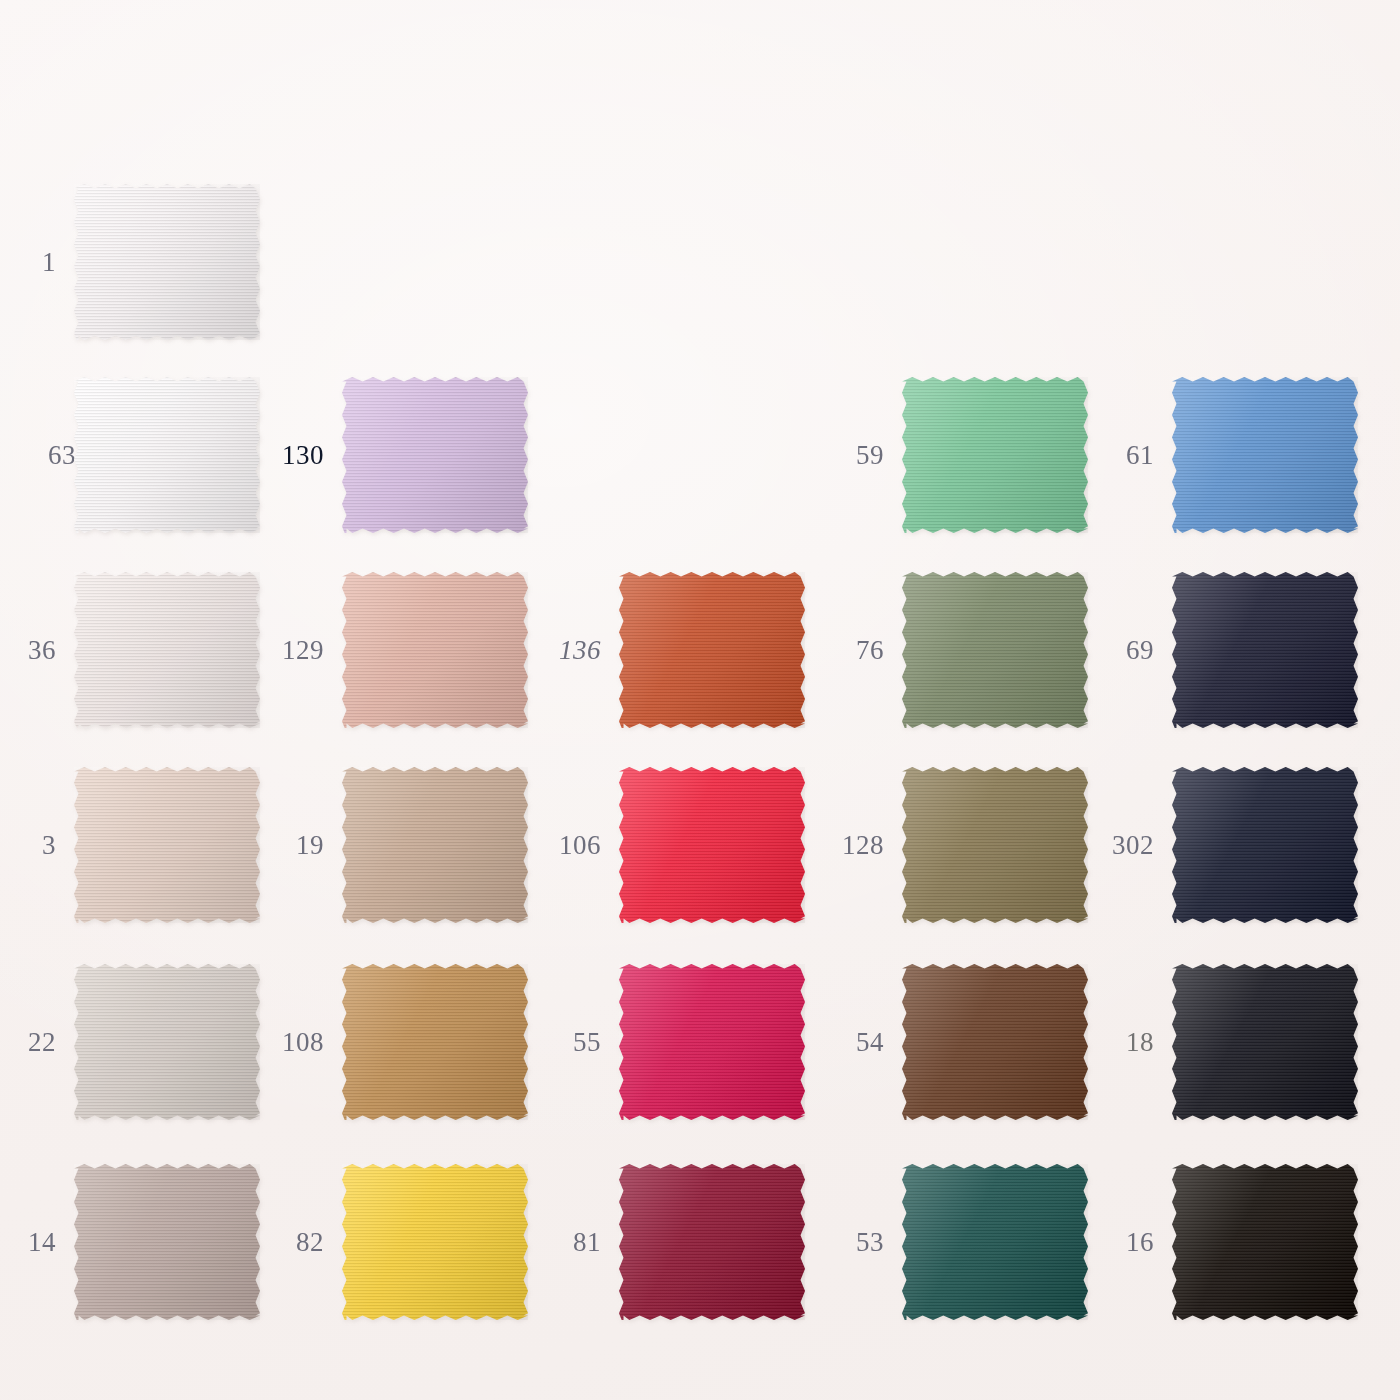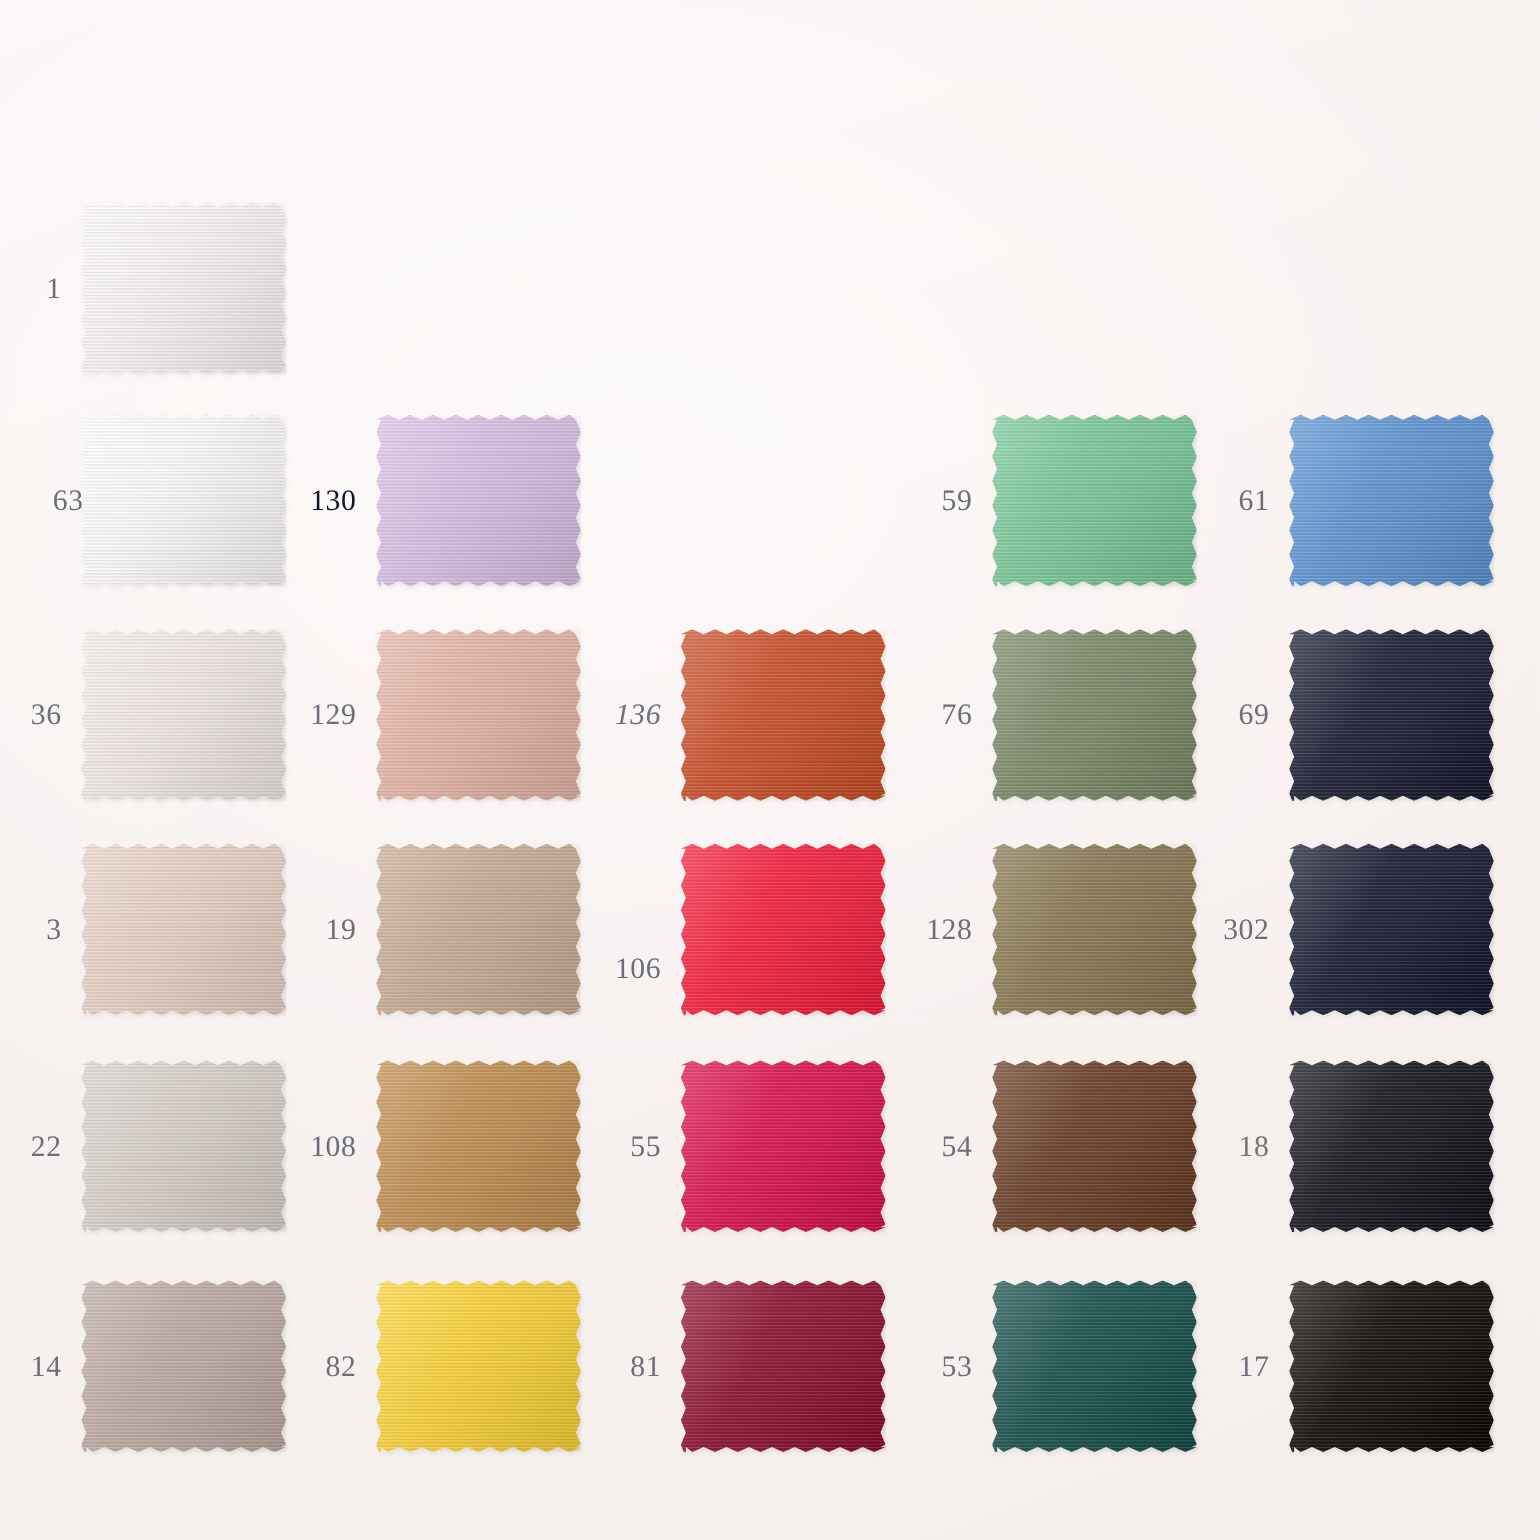--- a/index.html
+++ b/index.html
@@ -402,21 +402,21 @@
                 <polygon points="0.00,4.50 10.33,0.00 20.67,4.50 31.00,0.00 41.33,4.50 51.67,0.00 62.00,4.50 72.33,0.00 82.67,4.50 93.00,0.00 103.33,4.50 113.67,0.00 124.00,4.50 134.33,0.00 144.67,4.50 155.00,0.00 165.33,4.50 175.67,0.00 181.50,4.50 181.50,4.50 186.00,15.64 181.50,26.79 186.00,37.93 181.50,49.07 186.00,60.21 181.50,71.36 186.00,82.50 181.50,93.64 186.00,104.79 181.50,115.93 186.00,127.07 181.50,138.21 186.00,149.36 181.50,151.50 186.00,151.50 175.67,156.00 165.33,151.50 155.00,156.00 144.67,151.50 134.33,156.00 124.00,151.50 113.67,156.00 103.33,151.50 93.00,156.00 82.67,151.50 72.33,156.00 62.00,151.50 51.67,156.00 41.33,151.50 31.00,156.00 20.67,151.50 10.33,156.00 4.50,151.50 4.50,160.50 0.00,149.36 4.50,138.21 0.00,127.07 4.50,115.93 0.00,104.79 4.50,93.64 0.00,82.50 4.50,71.36 0.00,60.21 4.50,49.07 0.00,37.93 4.50,26.79 0.00,15.64 4.50,4.50"></polygon>
               </clipPath>
             </defs>
             <polygon points="0.00,4.50 10.33,0.00 20.67,4.50 31.00,0.00 41.33,4.50 51.67,0.00 62.00,4.50 72.33,0.00 82.67,4.50 93.00,0.00 103.33,4.50 113.67,0.00 124.00,4.50 134.33,0.00 144.67,4.50 155.00,0.00 165.33,4.50 175.67,0.00 181.50,4.50 181.50,4.50 186.00,15.64 181.50,26.79 186.00,37.93 181.50,49.07 186.00,60.21 181.50,71.36 186.00,82.50 181.50,93.64 186.00,104.79 181.50,115.93 186.00,127.07 181.50,138.21 186.00,149.36 181.50,151.50 186.00,151.50 175.67,156.00 165.33,151.50 155.00,156.00 144.67,151.50 134.33,156.00 124.00,151.50 113.67,156.00 103.33,151.50 93.00,156.00 82.67,151.50 72.33,156.00 62.00,151.50 51.67,156.00 41.33,151.50 31.00,156.00 20.67,151.50 10.33,156.00 4.50,151.50 4.50,160.50 0.00,149.36 4.50,138.21 0.00,127.07 4.50,115.93 0.00,104.79 4.50,93.64 0.00,82.50 4.50,71.36 0.00,60.21 4.50,49.07 0.00,37.93 4.50,26.79 0.00,15.64 4.50,4.50" fill="url(#sw11g)"></polygon>
             <rect x="0" y="0" width="186" height="156" fill="url(#sw11p)" clip-path="url(#sw11c)"></rect>
           </svg>
           <div class="sheen"></div>
         </div>
     </div>
     <div class="swatch-cell" style="left:545px">
-      <div class="cell-label" style="color: rgb(109, 110, 124); margin-top: 36px;">106</div>
+      <div class="cell-label" style="color: rgb(109, 110, 124);">106</div>
       <div class="swatch-wrap">
           <svg class="swatch-svg" viewBox="0 0 186 156" width="186" height="156">
             <defs>
               <linearGradient id="sw12g" x1="0" y1="0" x2="1" y2="1">
                 <stop offset="0%" stop-color="#f8314b"></stop>
                 <stop offset="55%" stop-color="#ee2741"></stop>
                 <stop offset="100%" stop-color="#de1731"></stop>
               </linearGradient>
               <pattern id="sw12p" width="3" height="3" patternUnits="userSpaceOnUse">
                 <rect width="3" height="1.2" fill="rgba(0,0,0,0.085)"></rect>
@@ -696,21 +696,21 @@
                 <polygon points="0.00,4.50 10.33,0.00 20.67,4.50 31.00,0.00 41.33,4.50 51.67,0.00 62.00,4.50 72.33,0.00 82.67,4.50 93.00,0.00 103.33,4.50 113.67,0.00 124.00,4.50 134.33,0.00 144.67,4.50 155.00,0.00 165.33,4.50 175.67,0.00 181.50,4.50 181.50,4.50 186.00,15.64 181.50,26.79 186.00,37.93 181.50,49.07 186.00,60.21 181.50,71.36 186.00,82.50 181.50,93.64 186.00,104.79 181.50,115.93 186.00,127.07 181.50,138.21 186.00,149.36 181.50,151.50 186.00,151.50 175.67,156.00 165.33,151.50 155.00,156.00 144.67,151.50 134.33,156.00 124.00,151.50 113.67,156.00 103.33,151.50 93.00,156.00 82.67,151.50 72.33,156.00 62.00,151.50 51.67,156.00 41.33,151.50 31.00,156.00 20.67,151.50 10.33,156.00 4.50,151.50 4.50,160.50 0.00,149.36 4.50,138.21 0.00,127.07 4.50,115.93 0.00,104.79 4.50,93.64 0.00,82.50 4.50,71.36 0.00,60.21 4.50,49.07 0.00,37.93 4.50,26.79 0.00,15.64 4.50,4.50"></polygon>
               </clipPath>
             </defs>
             <polygon points="0.00,4.50 10.33,0.00 20.67,4.50 31.00,0.00 41.33,4.50 51.67,0.00 62.00,4.50 72.33,0.00 82.67,4.50 93.00,0.00 103.33,4.50 113.67,0.00 124.00,4.50 134.33,0.00 144.67,4.50 155.00,0.00 165.33,4.50 175.67,0.00 181.50,4.50 181.50,4.50 186.00,15.64 181.50,26.79 186.00,37.93 181.50,49.07 186.00,60.21 181.50,71.36 186.00,82.50 181.50,93.64 186.00,104.79 181.50,115.93 186.00,127.07 181.50,138.21 186.00,149.36 181.50,151.50 186.00,151.50 175.67,156.00 165.33,151.50 155.00,156.00 144.67,151.50 134.33,156.00 124.00,151.50 113.67,156.00 103.33,151.50 93.00,156.00 82.67,151.50 72.33,156.00 62.00,151.50 51.67,156.00 41.33,151.50 31.00,156.00 20.67,151.50 10.33,156.00 4.50,151.50 4.50,160.50 0.00,149.36 4.50,138.21 0.00,127.07 4.50,115.93 0.00,104.79 4.50,93.64 0.00,82.50 4.50,71.36 0.00,60.21 4.50,49.07 0.00,37.93 4.50,26.79 0.00,15.64 4.50,4.50" fill="url(#sw23g)"></polygon>
             <rect x="0" y="0" width="186" height="156" fill="url(#sw23p)" clip-path="url(#sw23c)"></rect>
           </svg>
           <div class="sheen"></div>
         </div>
     </div>
     <div class="swatch-cell" style="left:1098px">
-      <div class="cell-label" style="color: rgb(109, 110, 124);">17</div>
+      <div class="cell-label" style="color: rgb(109, 110, 124);">16</div>
       <div class="swatch-wrap">
           <svg class="swatch-svg" viewBox="0 0 186 156" width="186" height="156">
             <defs>
               <linearGradient id="sw24g" x1="0" y1="0" x2="1" y2="1">
                 <stop offset="0%" stop-color="#241e1a"></stop>
                 <stop offset="55%" stop-color="#1a1410"></stop>
                 <stop offset="100%" stop-color="#0a0400"></stop>
               </linearGradient>
               <pattern id="sw24p" width="3" height="3" patternUnits="userSpaceOnUse">
                 <rect width="3" height="1.2" fill="rgba(0,0,0,0.085)"></rect>

